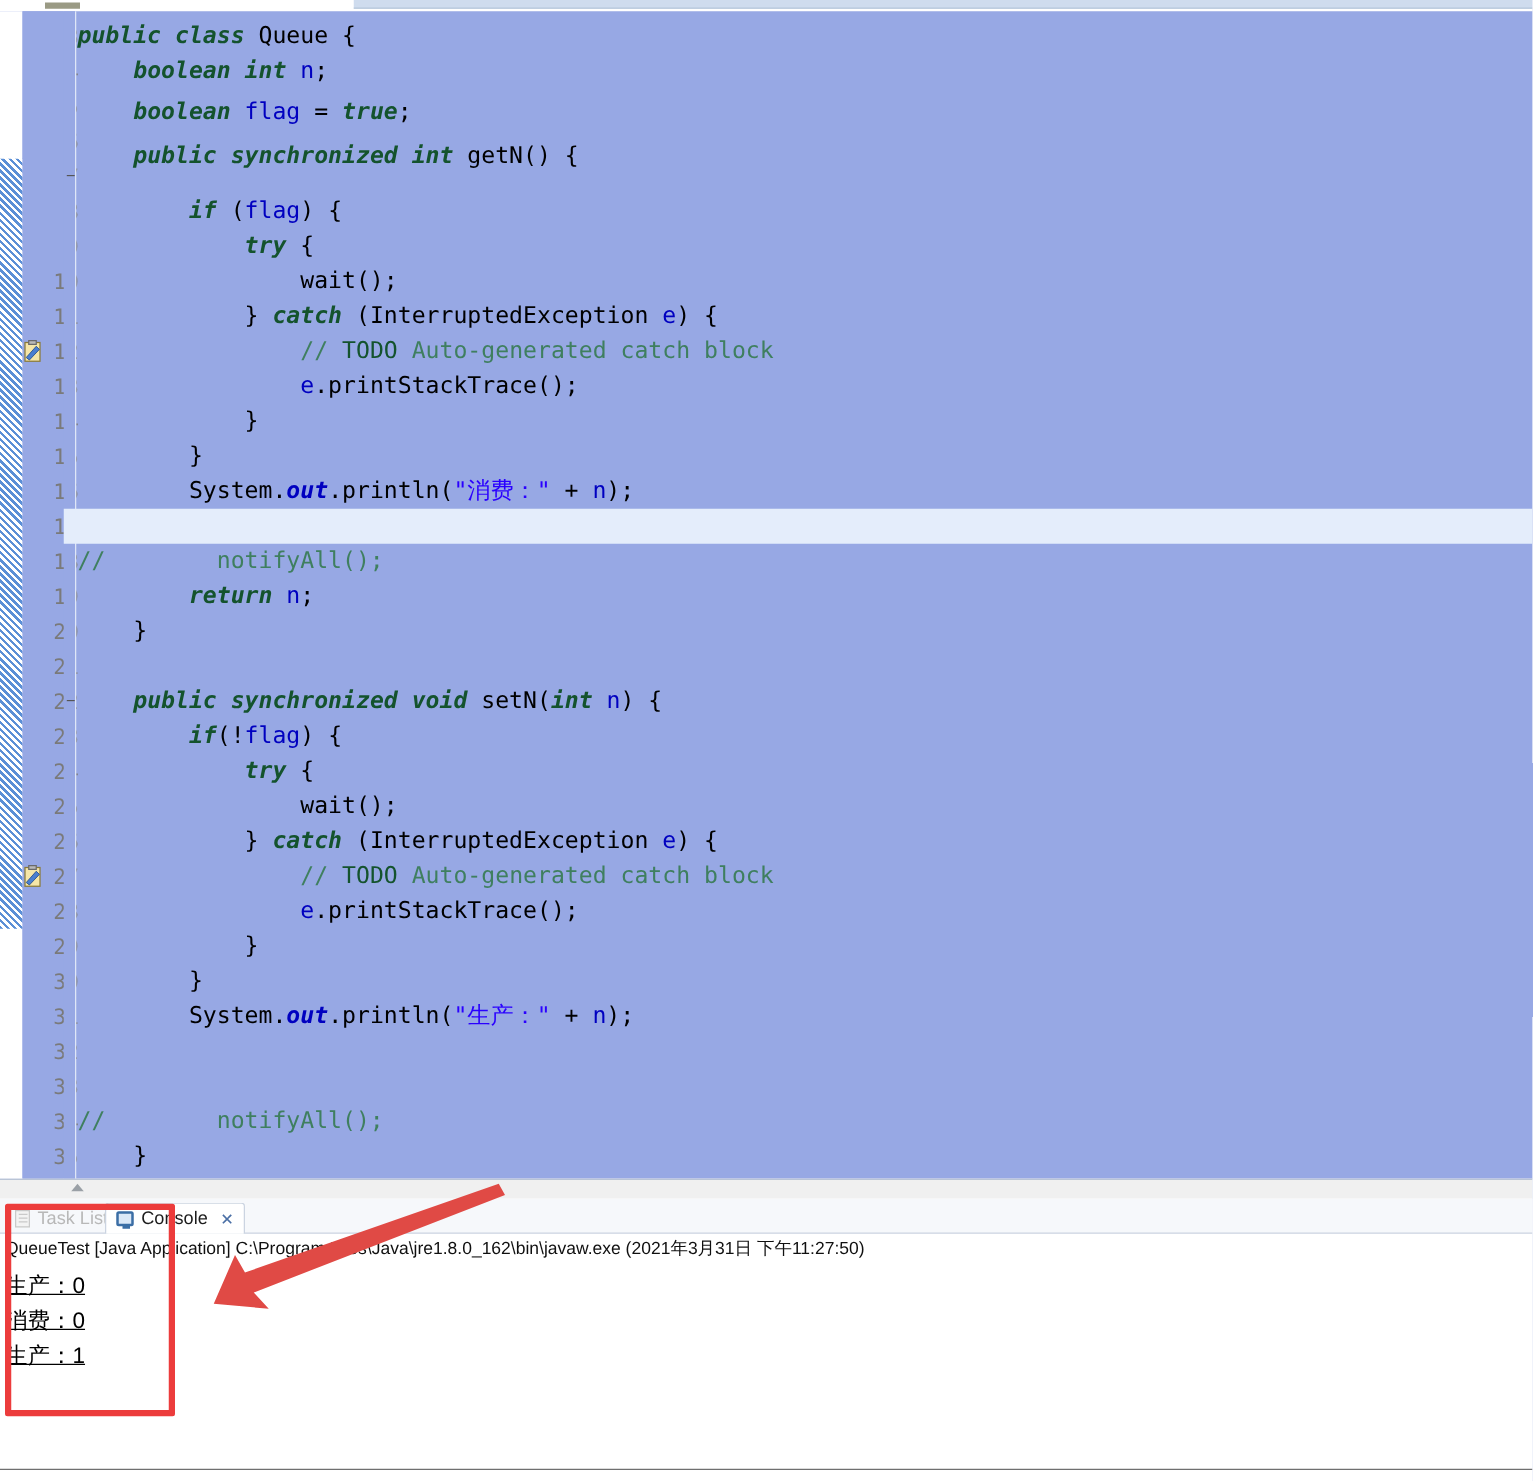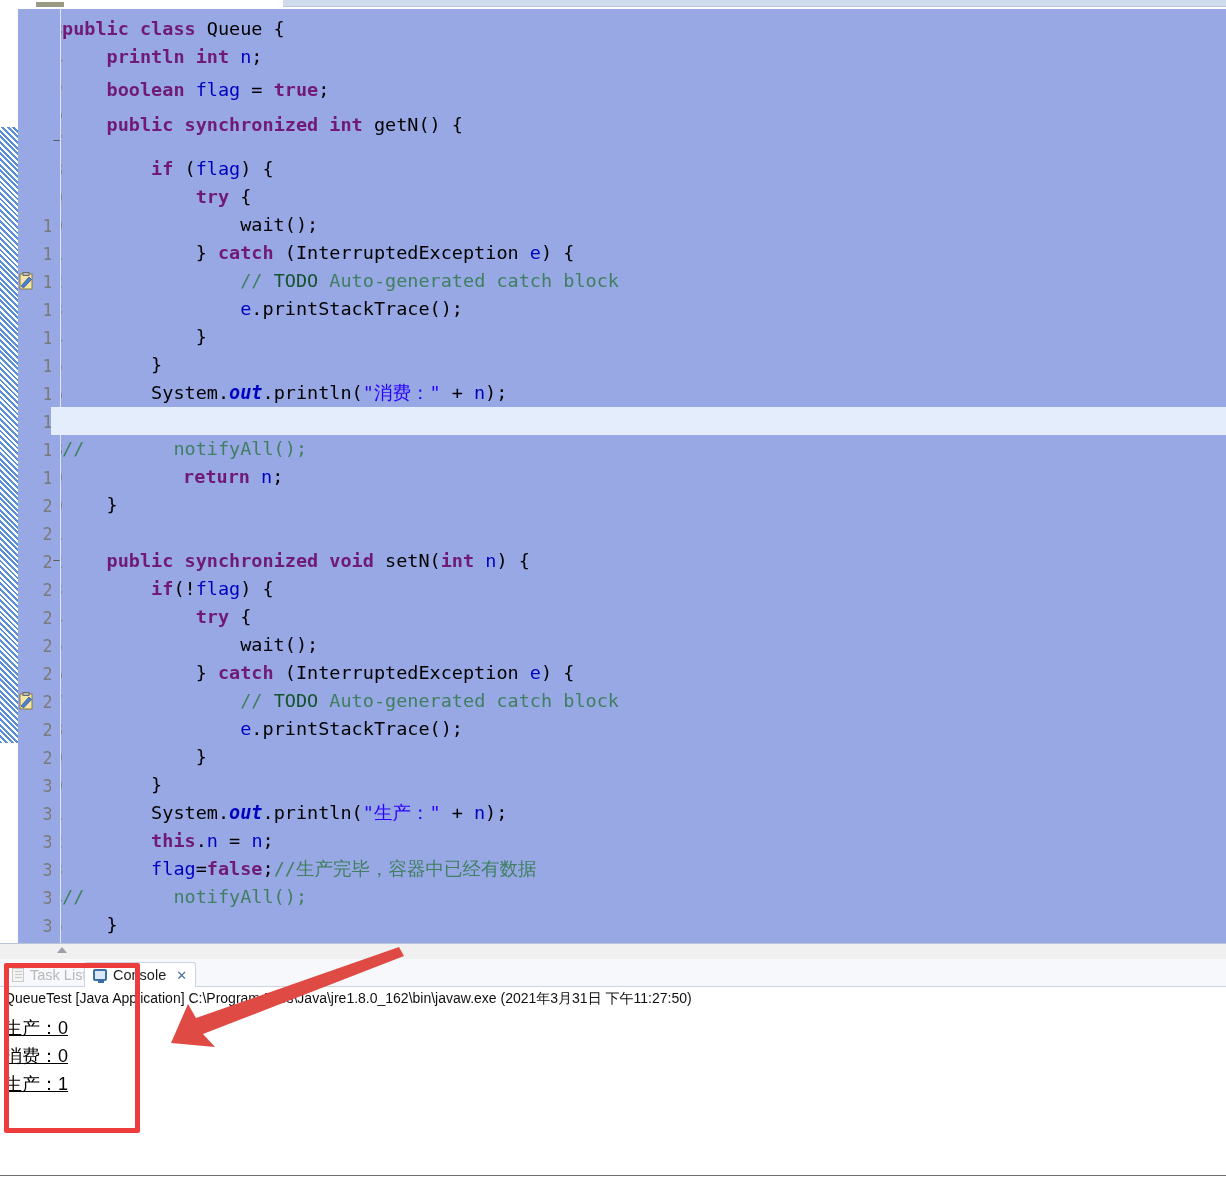--- a/index.html
+++ b/index.html
@@ -31,21 +31,21 @@
     position: absolute; left: 0; width: 45px; text-align: right;
     font-family: "DejaVu Sans Mono", monospace; font-size: 17px; color: #7a7a7a;
     line-height: 28px; height: 28px;
   }
   .codeline {
     position: absolute; left: 0; height: 28px; line-height: 28px; white-space: pre;
     font-family: "DejaVu Sans Mono", monospace; font-size: 18.5px; color: #000;
   }
   .hl-line { position: absolute; left: 51px; right: 0; height: 28px; background: #e4edfb; }
 
-  .kw  { color: #701a75; font-weight: bold; }
+  .kw  { color: #14532d; font-weight: bold; font-style: italic; }
   .fld { color: #0000c0; }
   .str { color: #2a00ff; }
   .cmt { color: #3f7f5f; }
   .todo{ color: #14532d; font-weight: normal; }
   .stat{ color: #0000c0; font-weight: bold; font-style: italic; }
   .plain { color: #000; }
 
   
   .foldmark { position: absolute; left: 51px; width: 11px; height: 28px; line-height: 28px;
       text-align: center; font-size: 13px; color: #555; }
@@ -136,50 +136,48 @@
         <div class="ln" style="top: 847px;">33</div>
         <div class="ln" style="top: 875px;">34</div>
         <div class="ln" style="top: 903px;">35</div>
       </div>
     <div class="fold-col">
         <div class="foldmark" style="top: 118px; left: 0px;">−</div>
         <div class="foldmark" style="top: 538px; left: 0px;">−</div>
       </div>
     <div class="code-area">
         <div class="codeline" style="top: 6px;"><span class="kw">public class </span><span class="plain">Queue {</span></div>
-        <div class="codeline" style="top: 34px;"><span class="plain">    </span><span class="kw">println int </span><span class="fld">n</span><span class="plain">;</span></div>
+        <div class="codeline" style="top: 34px;"><span class="plain">    </span><span class="kw">boolean int </span><span class="fld">n</span><span class="plain">;</span></div>
         <div class="codeline" style="top: 67px;"><span class="plain">    </span><span class="kw">boolean </span><span class="fld">flag</span><span class="plain"> = </span><span class="kw">true</span><span class="plain">;</span></div>
         <div class="codeline" style="top: 90px;"><span class="plain"></span></div>
         <div class="codeline" style="top: 102px;"><span class="plain">    </span><span class="kw">public synchronized int </span><span class="plain">getN() {</span></div>
         <div class="codeline" style="top: 146px;"><span class="plain">        </span><span class="kw">if</span><span class="plain"> (</span><span class="fld">flag</span><span class="plain">) {</span></div>
         <div class="codeline" style="top: 174px;"><span class="plain">            </span><span class="kw">try</span><span class="plain"> {</span></div>
         <div class="codeline" style="top: 202px;"><span class="plain">                wait();</span></div>
         <div class="codeline" style="top: 230px;"><span class="plain">            } </span><span class="kw">catch</span><span class="plain"> (InterruptedException </span><span class="fld">e</span><span class="plain">) {</span></div>
         <div class="codeline" style="top: 258px;"><span class="plain">                </span><span class="cmt">// </span><span class="todo">TODO</span><span class="cmt"> Auto-generated catch block</span></div>
         <div class="codeline" style="top: 286px;"><span class="plain">                </span><span class="fld">e</span><span class="plain">.printStackTrace();</span></div>
         <div class="codeline" style="top: 314px;"><span class="plain">            }</span></div>
         <div class="codeline" style="top: 342px;"><span class="plain">        }</span></div>
         <div class="codeline" style="top: 370px;"><span class="plain">        System.</span><span class="stat">out</span><span class="plain">.println(</span><span class="str">"消费："</span><span class="plain"> + </span><span class="fld">n</span><span class="plain">);</span></div>
         <div class="codeline" style="top: 398px;"><span class="plain">        </span><span class="fld">flag</span><span class="plain">=</span><span class="kw">true</span><span class="plain">;</span><span class="cmt">//消费完毕，容器中已经没有数据</span></div>
         <div class="codeline" style="top: 426px;"><span class="cmt">//        notifyAll();</span></div>
-        <div class="codeline" style="top: 454px; margin-left: 32px;"><span class="plain">        </span><span class="kw">return</span><span class="plain"> </span><span class="fld">n</span><span class="plain">;</span></div>
+        <div class="codeline" style="top: 454px;"><span class="plain">        </span><span class="kw">return</span><span class="plain"> </span><span class="fld">n</span><span class="plain">;</span></div>
         <div class="codeline" style="top: 482px;"><span class="plain">    }</span></div>
         <div class="codeline" style="top: 510px;"><span class="plain"></span></div>
         <div class="codeline" style="top: 538px;"><span class="plain">    </span><span class="kw">public synchronized void </span><span class="plain">setN(</span><span class="kw">int</span><span class="plain"> </span><span class="fld">n</span><span class="plain">) {</span></div>
         <div class="codeline" style="top: 566px;"><span class="plain">        </span><span class="kw">if</span><span class="plain">(!</span><span class="fld">flag</span><span class="plain">) {</span></div>
         <div class="codeline" style="top: 594px;"><span class="plain">            </span><span class="kw">try</span><span class="plain"> {</span></div>
         <div class="codeline" style="top: 622px;"><span class="plain">                wait();</span></div>
         <div class="codeline" style="top: 650px;"><span class="plain">            } </span><span class="kw">catch</span><span class="plain"> (InterruptedException </span><span class="fld">e</span><span class="plain">) {</span></div>
         <div class="codeline" style="top: 678px;"><span class="plain">                </span><span class="cmt">// </span><span class="todo">TODO</span><span class="cmt"> Auto-generated catch block</span></div>
         <div class="codeline" style="top: 706px;"><span class="plain">                </span><span class="fld">e</span><span class="plain">.printStackTrace();</span></div>
         <div class="codeline" style="top: 734px;"><span class="plain">            }</span></div>
         <div class="codeline" style="top: 762px;"><span class="plain">        }</span></div>
         <div class="codeline" style="top: 790px;"><span class="plain">        System.</span><span class="stat">out</span><span class="plain">.println(</span><span class="str">"生产："</span><span class="plain"> + </span><span class="fld">n</span><span class="plain">);</span></div>
-        <div class="codeline" style="top: 818px;"><span class="plain">        </span><span class="kw">this</span><span class="plain">.</span><span class="fld">n</span><span class="plain"> = </span><span class="fld">n</span><span class="plain">;</span></div>
-        <div class="codeline" style="top: 846px;"><span class="plain">        </span><span class="fld">flag</span><span class="plain">=</span><span class="kw">false</span><span class="plain">;</span><span class="cmt">//生产完毕，容器中已经有数据</span></div>
         <div class="codeline" style="top: 874px;"><span class="cmt">//        notifyAll();</span></div>
         <div class="codeline" style="top: 902px;"><span class="plain">    }</span></div>
       </div>
     <div id="editor-layers">
         <div class="taskicon" style="top: 263px;"><svg width="16" height="18" viewBox="0 0 16 18">
             <rect x="2" y="2" width="12" height="15" fill="#f5e6a8" stroke="#8a7a3a"></rect>
             <rect x="5" y="0.5" width="6" height="3" fill="#b9b9b9" stroke="#6a6a6a"></rect>
             <path d="M3 14 L11 5 L13.5 7.5 L5.5 16 Z" fill="#4a7fd0" stroke="#27508f" stroke-width="0.7"></path>
           </svg></div>
         <div class="hl-line" style="top: 398px;"></div>

